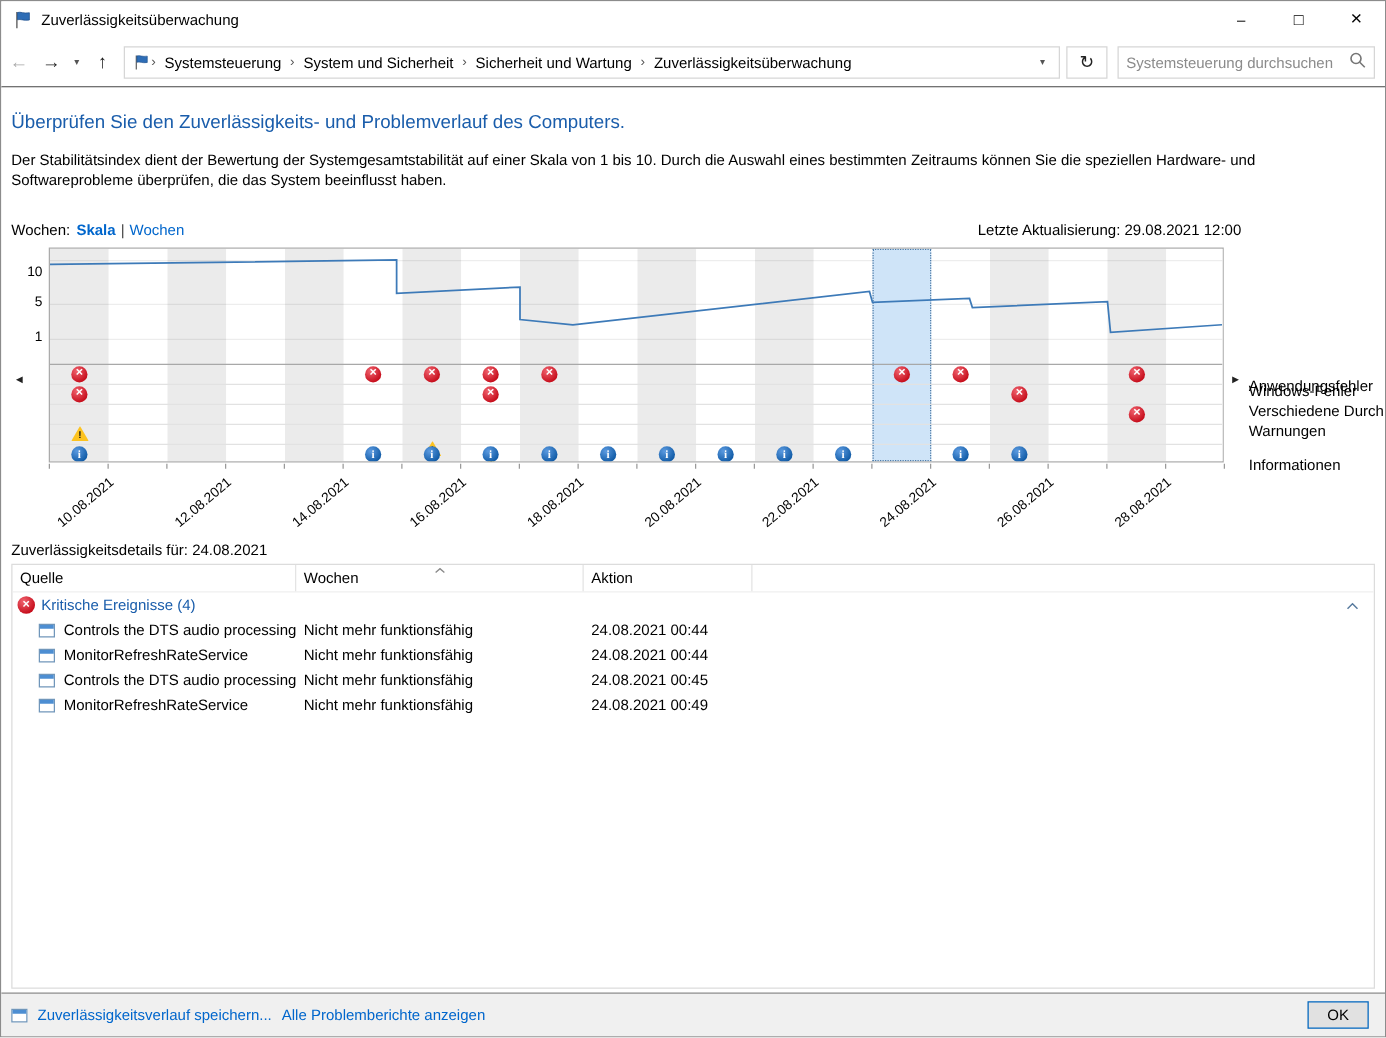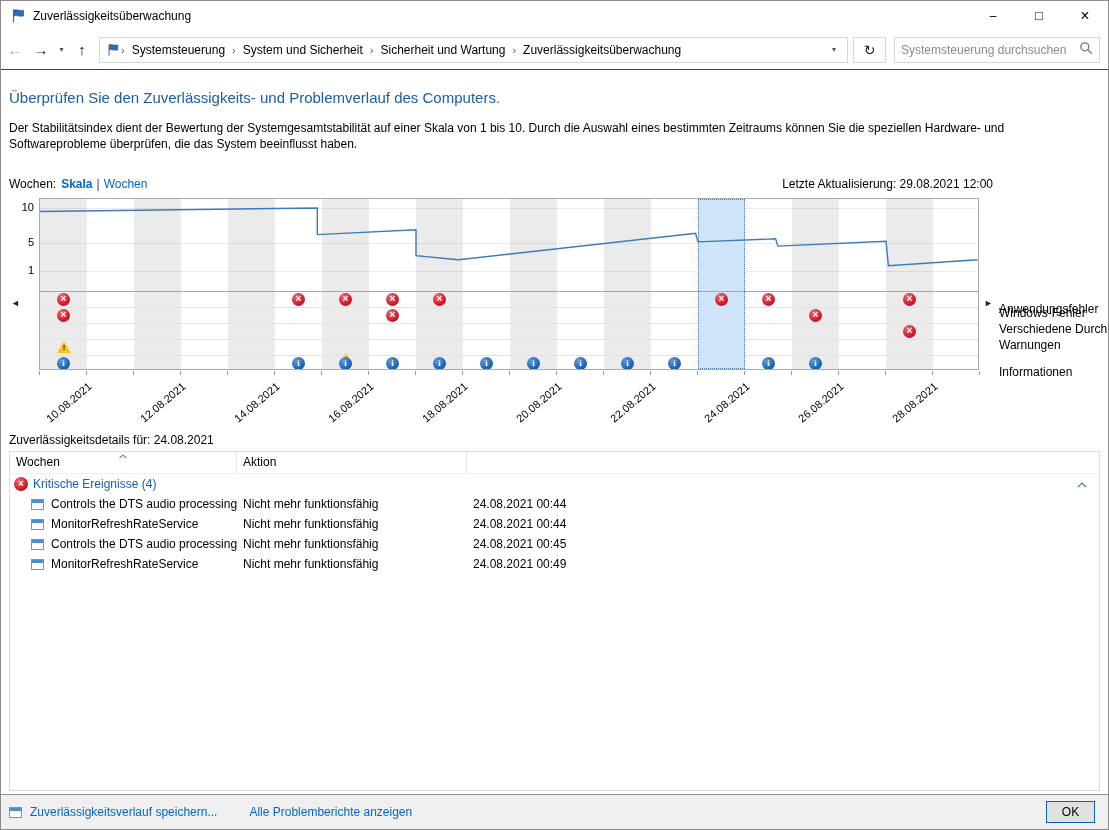--- a/index.html
+++ b/index.html
@@ -71,21 +71,21 @@
   .trow.group{display:flex;align-items:center;padding-left:4px;gap:5px}
   .group-label{color:var(--heading_blue,#1a5dab)}
   .group-chevron{margin-left:auto;margin-right:12px;line-height:6px}
   .trow.data{display:grid;grid-template-columns:227px 230px 135px 120px 1fr;align-items:center}
   .td{padding:0 6px;white-space:nowrap;overflow:hidden}
   .td.c1{display:flex;align-items:center;gap:7px;padding-left:21px}
 
   
   .footer{height:35px;background:#f0f0f0;border-top:1px solid #8f8f8f;display:flex;align-items:center;padding:0 13px 0 8px;flex:0 0 auto;gap:8px}
   .footer a{color:var(--link_blue,#0066cc);text-decoration:none}
-  .footer a.second{margin-left:24px}
+  .footer a.second{}
   .ok{margin-left:auto;width:49px;height:22px;background:#e1e1e1;border:1px solid var(--accent,#0067c0);font:12px "Liberation Sans","DejaVu Sans",sans-serif;color:#000}
 
   
   .ic-error{width:13px;height:13px;border-radius:50%;background:radial-gradient(circle at 35% 30%,#f0636f,#c70f1d 72%);color:#fff;display:flex;align-items:center;justify-content:center;font-size:10px;font-weight:bold;line-height:1;flex:0 0 auto}
   .ic-error::before{content:"×";margin-top:-1px}
   .ic14{width:14px;height:14px}
   .ic-warning{width:14px;height:12px;background:var(--warning_yellow,#fdc31f);clip-path:polygon(50% 0,100% 100%,0 100%);position:relative}
   .ic-warning::after{content:"!";position:absolute;left:0;right:0;bottom:0;text-align:center;font-size:8px;font-weight:bold;color:#111;line-height:11px}
   .ic-info{width:13px;height:13px;border-radius:50%;background:radial-gradient(circle at 35% 30%,#5b9ae0,#135da8 72%);color:#fff;display:flex;align-items:center;justify-content:center;font-size:9px;font-weight:bold;font-family:"Liberation Serif","DejaVu Serif",serif}
   .ic-info::before{content:"i"}
@@ -223,21 +223,21 @@
           <div class="ic-info evt" style="left:722.0px;top:157.5px"></div>
           <div class="ic-info evt" style="left:769.0px;top:157.5px"></div>
         </div>
       <span class="scroll left">◄</span>
       <span class="scroll right">►</span>
     <span class="rowlabel" style="top:103px">Anwendungsfehler</span>
         <span class="rowlabel" style="top:107px">Windows-Fehler</span>
         <span class="rowlabel" style="top:123px">Verschiedene Durch</span>
         <span class="rowlabel" style="top:139px">Warnungen</span>
         <span class="rowlabel" style="top:166px">Informationen</span>
-        <span class="ylabel" style="top:2px">10</span>
+        <span class="ylabel" style="top:13px">10</span>
         <span class="ylabel" style="top:37px">5</span>
         <span class="ylabel" style="top:65px">1</span>
         <div class="xtick" style="left:30px"></div>
         <div class="xtick" style="left:77px"></div>
         <div class="xtick" style="left:124px"></div>
         <div class="xtick" style="left:171px"></div>
         <div class="xtick" style="left:218px"></div>
         <div class="xtick" style="left:265px"></div>
         <div class="xtick" style="left:312px"></div>
         <div class="xtick" style="left:359px"></div>
@@ -263,20 +263,21 @@
         <span class="xlabel" style="left:641px">22.08.2021</span>
         <span class="xlabel" style="left:735px">24.08.2021</span>
         <span class="xlabel" style="left:829px">26.08.2021</span>
         <span class="xlabel" style="left:923px">28.08.2021</span>
       </div>
 
     <div class="dtitle">Zuverlässigkeitsdetails für: 24.08.2021</div>
 
     <div class="table">
       <div class="thead cols">
+        <div class="th">Quelle</div>
         <div class="th">
           <span class="sortcaret"><svg width="9" height="5" viewBox="0 0 9 5">
                 <path d="M1 4 L4.5 1 L8 4" fill="none" stroke="#8a8a8a" stroke-width="1.1"></path>
               </svg></span>
           <span>Wochen</span>
         </div>
         <div class="th">Aktion</div>
         <div class="th last"></div>
       </div>
       <div>

